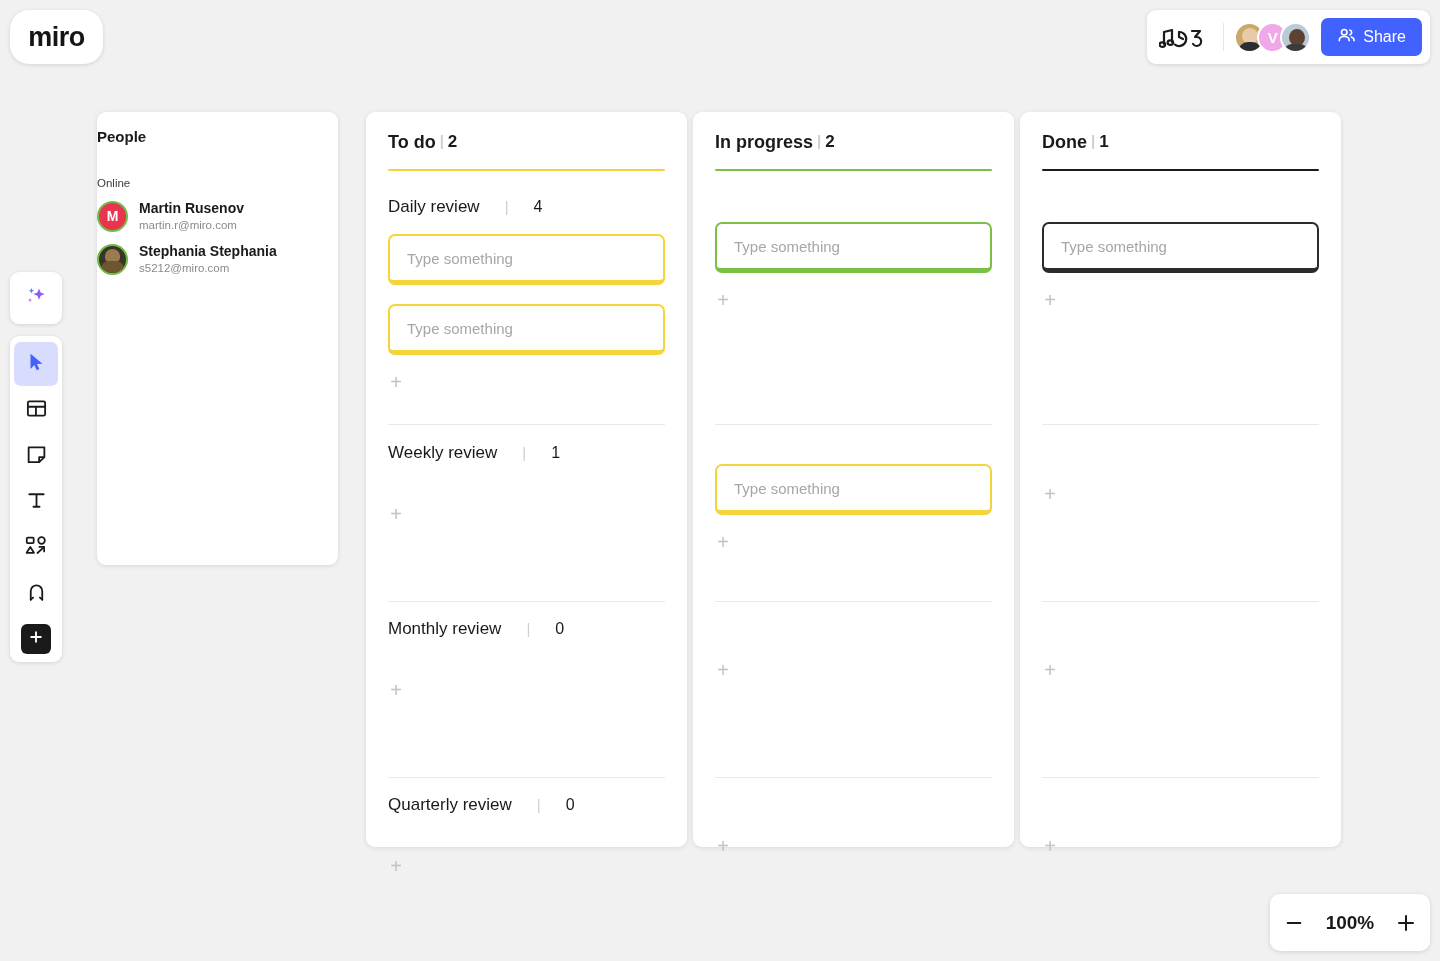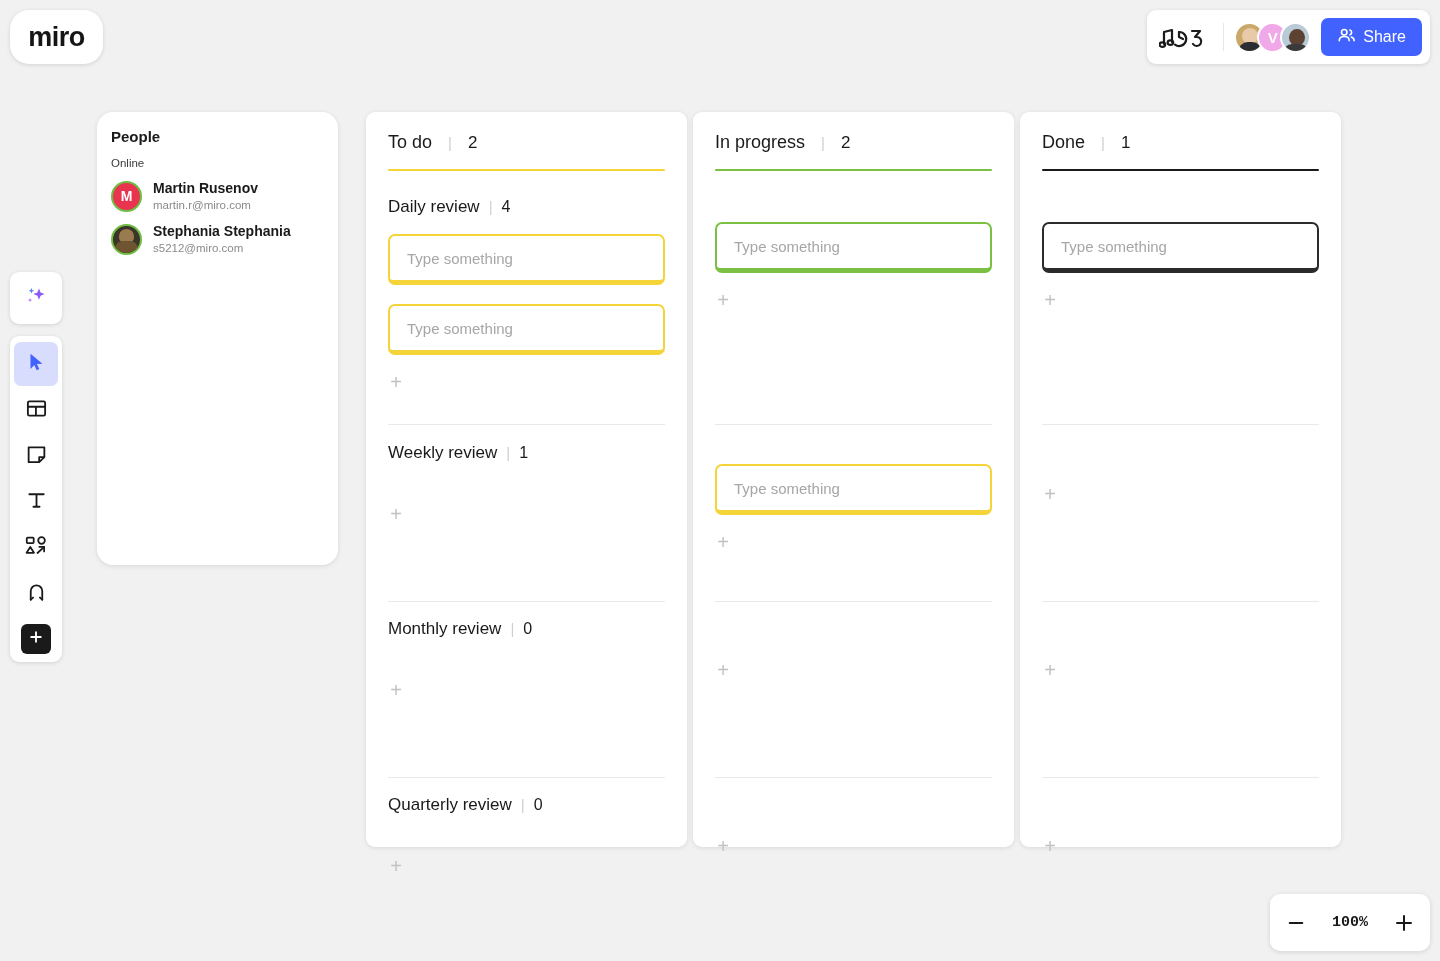--- a/index.html
+++ b/index.html
@@ -80,32 +80,32 @@
   .tool-add {
     width: 30px; height: 30px; border-radius: 6px; background: #1a1a1a;
     display: flex; align-items: center; justify-content: center;
     color: #fff; margin-top: 6px; cursor: pointer;
   }
 
   
   .people {
     position: absolute; left: 97px; top: 112px;
     width: 241px; height: 453px;
-    background: #fff; border-radius: 16px;
+    background: #fff; border-radius: 9px;
     box-shadow: 0 1px 5px rgba(0,0,0,.11);
-    padding: 16px 14px;
+    padding: 16px 0;
   }
   .people-title { font-size: 15px; font-weight: 700; color: #1a1a1a; }
   .search-box {
     margin-top: 15px; height: 34px; background: #f2f3f4;
     border-radius: 5px; display: flex; align-items: center;
     gap: 9px; padding: 0 11px; cursor: text;
   }
   .search-ph { font-size: 14px; color: #4c4c4c; }
-  .online-lbl { font-size: 11.5px; color: #3c3c3c; margin-top: 12px; font-weight: 400; }
+  .online-lbl { font-size: 11.5px; color: #3c3c3c; margin-top: 32px; font-weight: 400; }
   .person { display: flex; align-items: center; gap: 11px; margin-top: 11px; cursor: pointer; }
   .p-av {
     width: 31px; height: 31px; border-radius: 50%; flex: none;
     border: 2px solid #6fbd44; position: relative; overflow: hidden;
     display: flex; align-items: center; justify-content: center;
     color: #fff; font-size: 14px; font-weight: 700;
   }
   .p-av.red { background: #e8344e; }
   .p-av.photo { background: #3b3428; }
   .p-av.photo::before { content:""; position:absolute; left:6px; top:3px; width:15px; height:14px; border-radius:50% 50% 40% 40%; background:#9a7b4f; }
@@ -113,26 +113,26 @@
   .p-name { font-size: 14px; font-weight: 700; color: #1a1a1a; line-height: 1.25; }
   .p-mail { font-size: 11.5px; color: #8a8a8a; line-height: 1.3; }
 
   
   .columns { position: absolute; left: 366px; top: 112px; display: flex; gap: 6px; }
   .col {
     width: 321px; height: 735px; background: #fff;
     border-radius: 9px; box-shadow: 0 1px 5px rgba(0,0,0,.10);
     padding: 0 22px; position: relative;
   }
-  .col-head { display: flex; align-items: center; gap: 16px; padding-top: 20px; }
+  .col-head { display: flex; align-items: flex-start; gap: 4px; padding-top: 20px; font-weight: bold; }
   .col-title { font-size: 18px; color: #1a1a1a; }
   .col-sep { color: #cfcfcf; font-size: 15px; }
   .col-count { font-size: 17px; color: #1a1a1a; }
   .col-rule { height: 2px; margin-top: 16px; border-radius: 1px; }
-  .lane-head { display: flex; align-items: baseline; gap: 9px; padding-top: 18px; }
+  .lane-head { display: flex; align-items: baseline; gap: 25px; padding-top: 18px; }
   .lane-title { font-size: 17px; color: #1a1a1a; }
   .lane-count { font-size: 16px; color: #1a1a1a; }
   .lane-divider { position: absolute; left: 22px; right: 22px; height: 1px; background: #e9e9e9; }
 
   .card {
     height: 51px; border-radius: 7px; background: #fff;
     display: flex; align-items: center; padding: 0 17px;
     cursor: text; font-size: 15px; color: #a6a6a6;
   }
   .card.yellow { border: 2px solid #f5d43a; border-bottom-width: 5px; }
@@ -147,21 +147,21 @@
 
   
   .zoomctl {
     position: absolute; right: 10px; bottom: 10px;
     width: 160px; height: 57px; background: #fff;
     border-radius: 10px; box-shadow: 0 1px 5px rgba(0,0,0,.13);
     display: flex; align-items: center; justify-content: space-around;
   }
   .zbtn { width: 34px; height: 34px; display:flex; align-items:center; justify-content:center;
           cursor: pointer; color:#1a1a1a; }
-  .zval { font-size: 15px; font-weight: 700; color: #1a1a1a; font-family: Liberation Mono, monospace; }
+  .zval { font-size: 19px; font-weight: 700; color: #1a1a1a; }
 </style>
 </head>
 <body>
 
 <div class="board">
 
   <div class="logo-box">
     <span class="logo-text">miro</span>
   </div>
 

